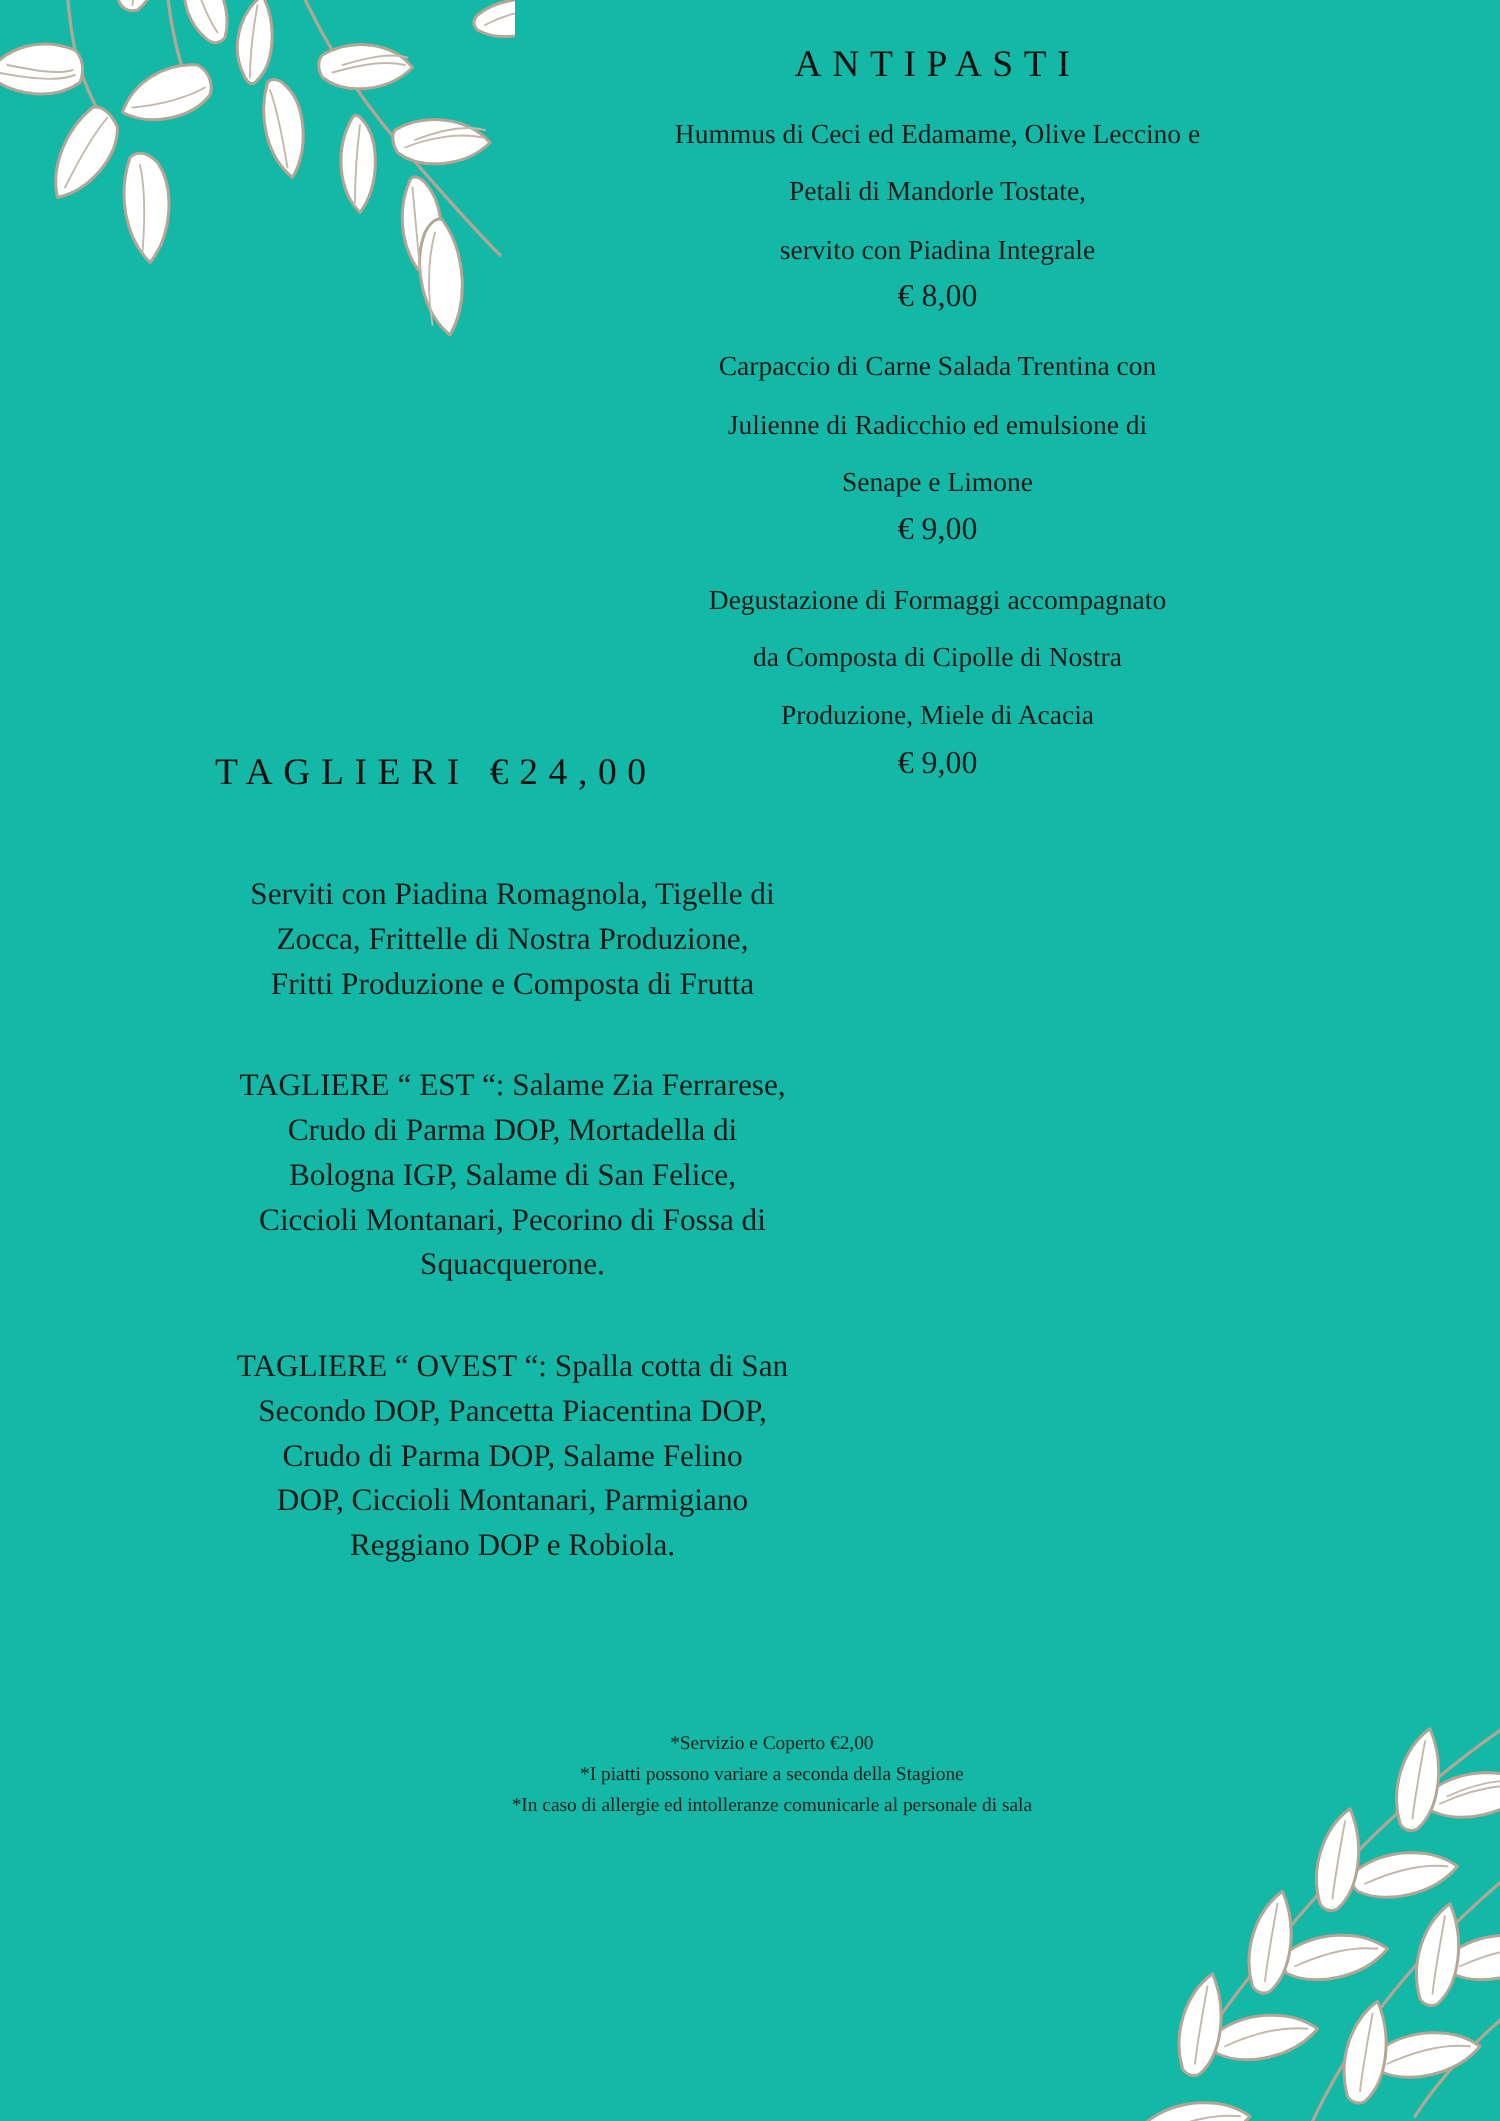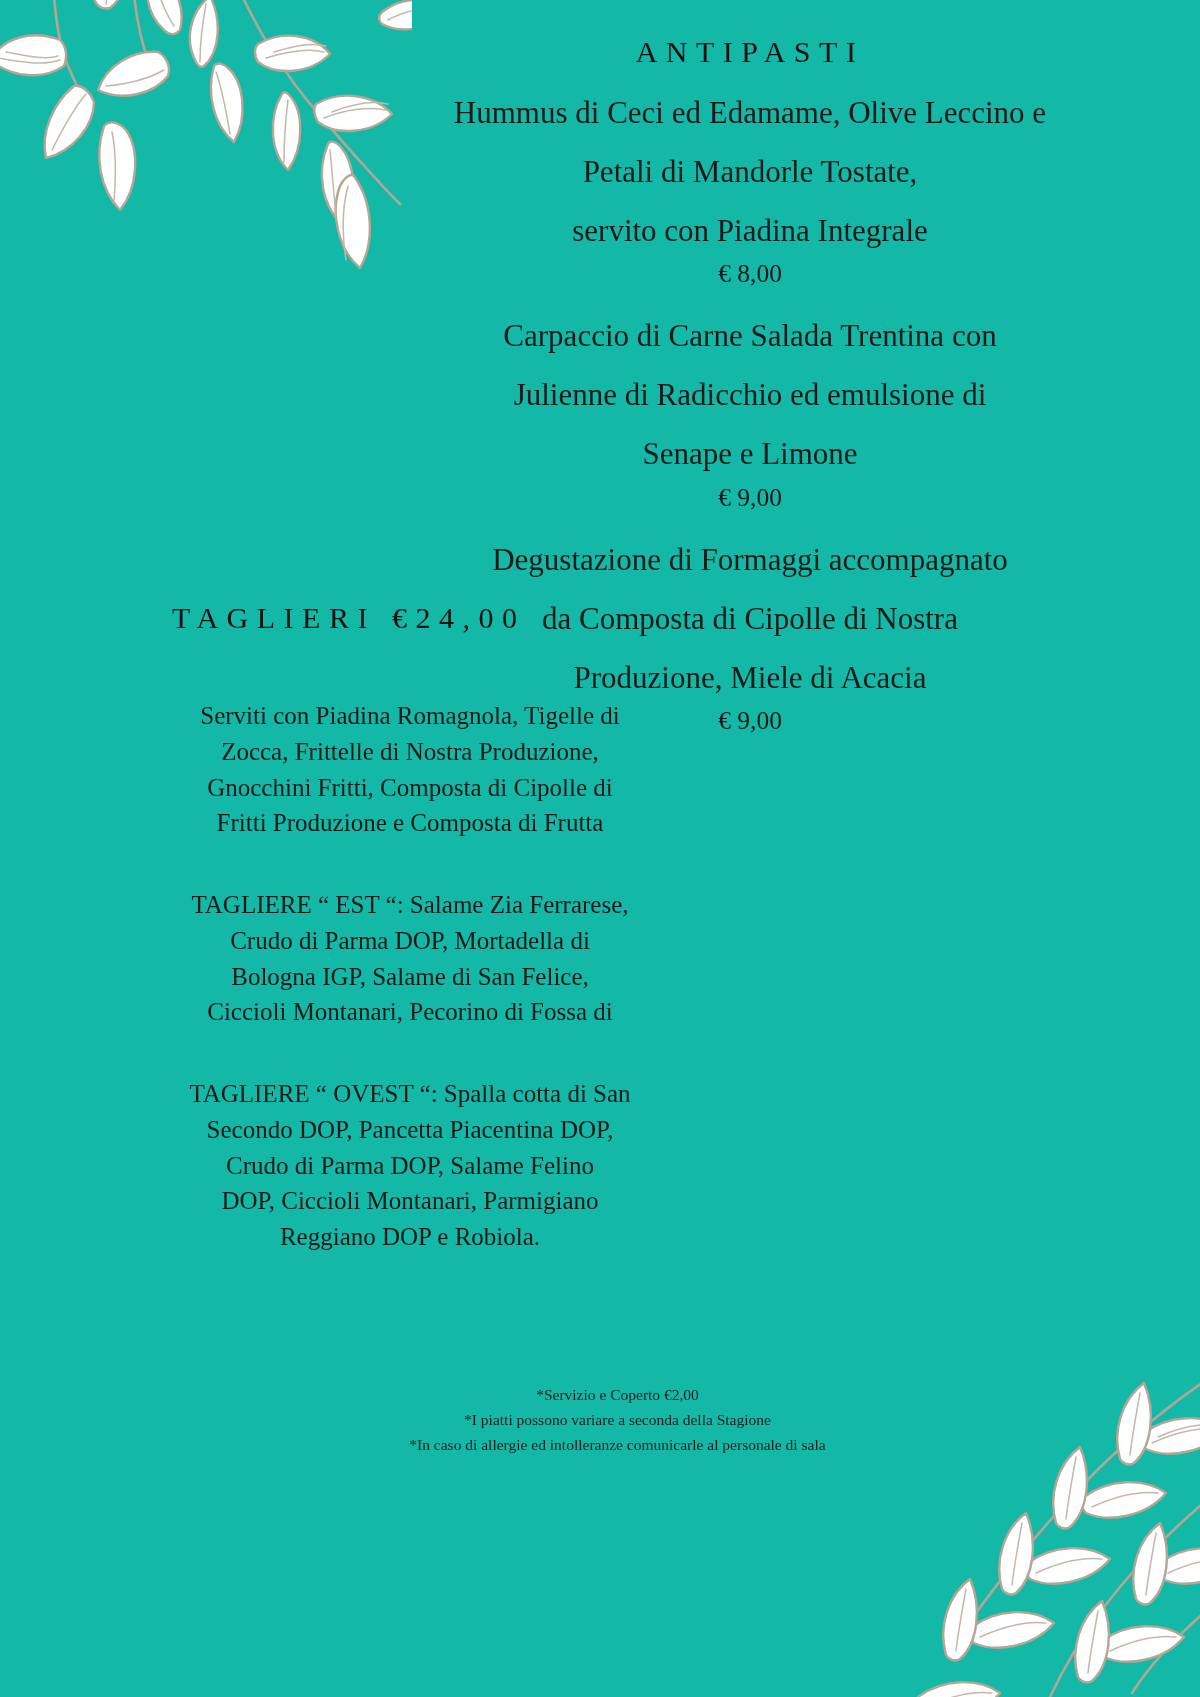--- a/index.html
+++ b/index.html
@@ -46,21 +46,21 @@
     font-size: 30px;
     letter-spacing: 8.5px;
     font-weight: 400;
     color: #111111;
     margin: 0 0 22px 0;
     line-height: 1.2;
   }
 
   .dish {
     margin: 16px 0 4px 0;
-    font-size: 31px;
+    font-size: 22px;
     line-height: 1.38;
     color: #1a1a1a;
     font-weight: 400;
   }
   .dish-gap { margin-top: 24px; }
 
   .price {
     font-size: 25.5px;
     line-height: 1.38;
     color: #1a1a1a;
@@ -241,29 +241,29 @@
     </section>
 
     <section class="section-taglieri">
       <h1 class="taglieri-heading">TAGLIERI €24,00</h1>
 
       <div class="taglieri-body">
 
         <div>
           <p>Serviti con Piadina Romagnola, Tigelle di</p>
           <p>Zocca, Frittelle di Nostra Produzione,</p>
-          <p>Gnocchini Fritti, Composta di Cipolle di</p>
           <p>Fritti Produzione e Composta di Frutta</p>
         </div>
 
         <div>
           <p class="block-gap">TAGLIERE “ EST “: Salame Zia Ferrarese,</p>
           <p>Crudo di Parma DOP,  Mortadella di</p>
           <p>Bologna IGP, Salame di San Felice,</p>
           <p>Ciccioli Montanari, Pecorino di Fossa di</p>
+          <p>Squacquerone.</p>
         </div>
 
         <div>
           <p class="block-gap">TAGLIERE “ OVEST “: Spalla cotta di San</p>
           <p>Secondo DOP, Pancetta Piacentina DOP,</p>
           <p>Crudo di Parma DOP, Salame Felino</p>
           <p>DOP, Ciccioli Montanari, Parmigiano</p>
           <p>Reggiano DOP e Robiola.</p>
         </div>
 

